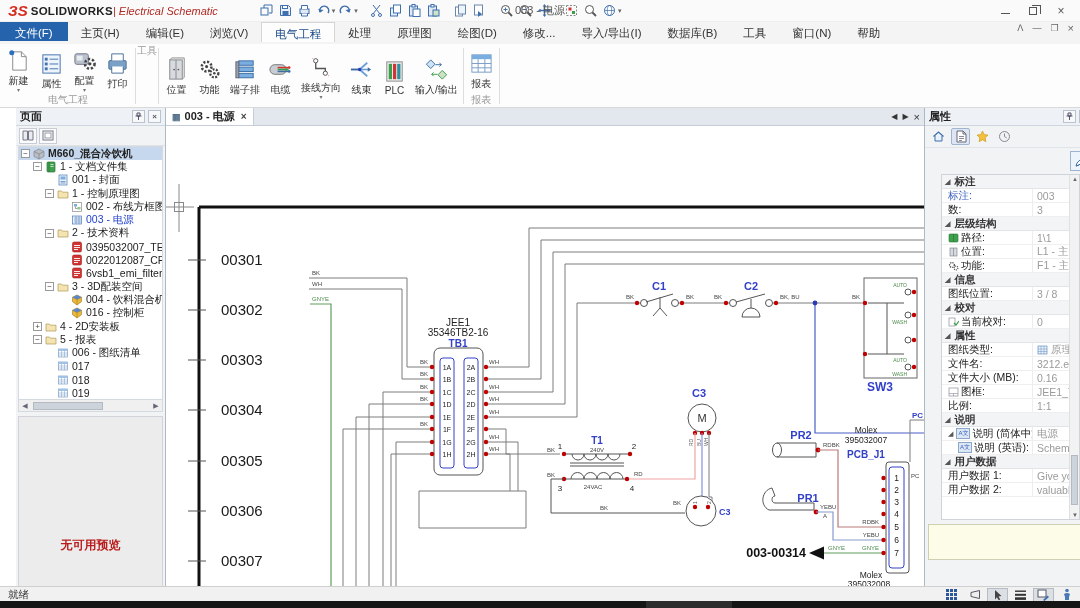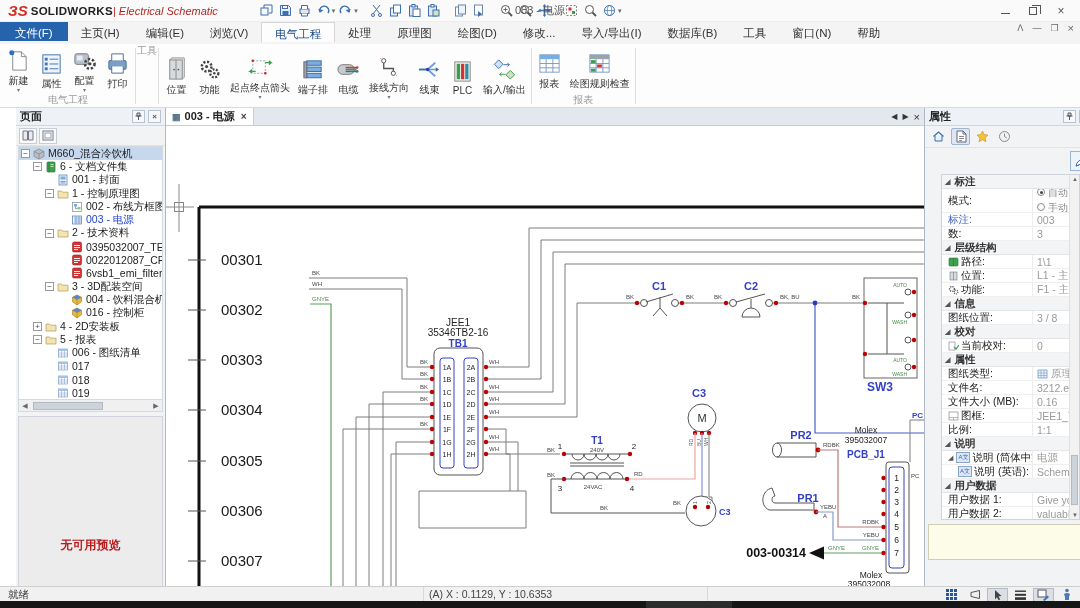--- a/index.html
+++ b/index.html
@@ -354,31 +354,20 @@
             <svg viewBox="0 0 26 26">
               <circle cx="10" cy="10" r="5" fill="none" stroke="#444" stroke-width="2.6" stroke-dasharray="2.2 1.7"></circle>
               <circle cx="10" cy="10" r="1.6" fill="#444"></circle>
               <circle cx="18" cy="17" r="4.2" fill="none" stroke="#444" stroke-width="2.4" stroke-dasharray="2 1.5"></circle>
               <circle cx="18" cy="17" r="1.3" fill="#444"></circle>
             </svg>
             <span>功能</span>
           </div>
         <div class="rbtn">
             <svg viewBox="0 0 26 26">
-              <rect x="5" y="6" width="13" height="13" fill="none" stroke="#8aa" stroke-dasharray="2 1.6"></rect>
-              <path d="M18 8h6l-2.2-2M24 8l-2.2 2" stroke="#3a9e4a" fill="none" stroke-width="1.4"></path>
-              <path d="M8 17H2l2.2-2M2 17l2.2 2" stroke="#3a9e4a" fill="none" stroke-width="1.4"></path>
-              <circle cx="5" cy="6" r="1.4" fill="#d22"></circle>
-              <circle cx="18" cy="19" r="1.4" fill="#d22"></circle>
-            </svg>
-            <span>起点终点箭头</span>
-            <span class="caret">▾</span>
-          </div>
-        <div class="rbtn">
-            <svg viewBox="0 0 26 26">
               <g stroke="#3c6ea5">
                 <rect x="6" y="4" width="15" height="4.6" fill="#7aade0"></rect>
                 <rect x="6" y="10.5" width="15" height="4.6" fill="#7aade0"></rect>
                 <rect x="6" y="17" width="15" height="4.6" fill="#7aade0"></rect>
               </g>
               <rect x="3" y="5" width="3" height="16.6" fill="#9aa2ab" stroke="#667"></rect>
             </svg>
             <span>端子排</span>
           </div>
         <div class="rbtn">
@@ -436,31 +425,20 @@
     <div class="gsep"></div>
     <div class="rgroup">
       <div class="rbtns">
         <div class="rbtn">
             <svg viewBox="0 0 26 26">
               <rect x="3" y="4" width="20" height="18" fill="#fff" stroke="#7a9cc6"></rect>
               <rect x="3" y="4" width="20" height="4.5" fill="#7aade0"></rect>
               <path d="M3 13h20M3 17.5h20M9.5 8.5V22M16.5 8.5V22" stroke="#7a9cc6"></path>
             </svg>
             <span>报表</span>
-          </div>
-        <div class="rbtn">
-            <svg viewBox="0 0 26 26">
-              <rect x="3" y="4" width="20" height="18" fill="#fff" stroke="#7a9cc6"></rect>
-              <rect x="3" y="4" width="20" height="4.5" fill="#9aa2ab"></rect>
-              <path d="M3 13h20M3 17.5h20M9.5 8.5V22M16.5 8.5V22" stroke="#7a9cc6"></path>
-              <rect x="4" y="9.5" width="5" height="3" fill="#3a9e4a"></rect>
-              <rect x="10.5" y="14" width="5" height="3" fill="#d23333"></rect>
-              <rect x="4" y="18.5" width="5" height="3" fill="#3a9e4a"></rect>
-            </svg>
-            <span>绘图规则检查</span>
           </div>
       </div>
       <div class="rglabel">报表</div>
     </div>
     <div class="gsep"></div>
   </div>
 
   <div class="main">
 
     <div class="leftpanel">
@@ -488,30 +466,30 @@
             </svg>
           </span>
       </div>
       <div class="tree">
         <div class="trow sel" style="padding-left:2px">
             <span class="texp">−</span>
             <svg class="tico" viewBox="0 0 12 12">
               <path d="M6 1l5 2.5v5L6 11 1 8.5v-5z" fill="#b9bec6" stroke="#777" stroke-width=".6"></path>
               <path d="M6 6v5M1 3.5L6 6l5-2.5" fill="none" stroke="#777" stroke-width=".6"></path>
             </svg>
-            <span class="tlabel" style="font-weight:normal">M660_混合冷饮机</span>
+            <span class="tlabel" style="font-weight:bold">M660_混合冷饮机</span>
           </div>
         <div class="trow" style="padding-left:14px">
             <span class="texp">−</span>
             <svg class="tico" viewBox="0 0 12 12">
               <rect x="2" y="1" width="8" height="10" rx="1" fill="#3fa14c" stroke="#2a7236" stroke-width=".7"></rect>
               <path d="M4 1v10" stroke="#2a7236" stroke-width=".7"></path>
               <path d="M5.5 3.5h3M5.5 5.5h3" stroke="#dff0e0" stroke-width=".8"></path>
             </svg>
-            <span class="tlabel">6 - 文档文件集</span>
+            <span class="tlabel">1 - 文档文件集</span>
           </div>
         <div class="trow" style="padding-left:26px">
             <span class="tspace"></span>
             <svg class="tico" viewBox="0 0 12 12">
               <rect x="2" y="1" width="8" height="10" fill="#eaf2fb" stroke="#4a7ab5" stroke-width=".7"></rect>
               <rect x="3.5" y="2.5" width="5" height="3" fill="#7aade0"></rect>
               <path d="M3.5 7.5h5M3.5 9h5" stroke="#4a7ab5" stroke-width=".7"></path>
             </svg>
             <span class="tlabel">001 - 封面</span>
           </div>
@@ -979,29 +957,20 @@
               <path d="M2 11l3-1" stroke="#3f6fae"></path>
             </svg>
           </span>
       </div>
       <div class="propgrid">
         <div class="pg">
           <div class="pgsec">
               <span class="pgtri">◢</span>
               <span>标注</span>
             </div>
-          <div class="pgrow tall">
-            <span class="pglab">模式:</span>
-            <span class="pgval">
-                <span class="rlines">
-              <span><span class="radio on"></span><span>自动</span></span>
-              <span><span class="radio"></span><span>手动</span></span>
-            </span>
-              </span>
-          </div>
           <div class="pgrow">
               <span class="pglab blue">标注:</span>
               <span class="pgval">003</span>
             </div>
           <div class="pgrow">
               <span class="pglab">数:</span>
               <span class="pgval">3</span>
             </div>
           <div class="pgsec">
               <span class="pgtri">◢</span>
@@ -1135,21 +1104,20 @@
       </div>
       <div class="memo">
         <span class="vs-a" style="top:1px;right:1px;left:auto">▲</span>
         <span class="vs-a" style="bottom:1px;right:1px;left:auto">▼</span>
       </div>
     </div>
   </div>
 
   <div class="statusbar">
     <span class="ready">就绪</span>
-    <span class="coords">(A) X : 0.1129, Y : 10.6353</span>
     <span class="sicons">
       <span class="sicon">
           <svg width="13" height="13" viewBox="0 0 13 13">
             <path d="M1 1h3v3H1zM5 1h3v3H5zM9 1h3v3H9zM1 5h3v3H1zM5 5h3v3H5zM9 5h3v3H9zM1 9h3v3H1zM5 9h3v3H5zM9 9h3v3H9z" fill="#2b579a"></path>
           </svg>
         </span>
       <span class="sicon">
           <svg width="13" height="13" viewBox="0 0 13 13">
             <path d="M11.5 2.5v8L3 8.5v-4z" fill="#eee" stroke="#556"></path>
           </svg>

